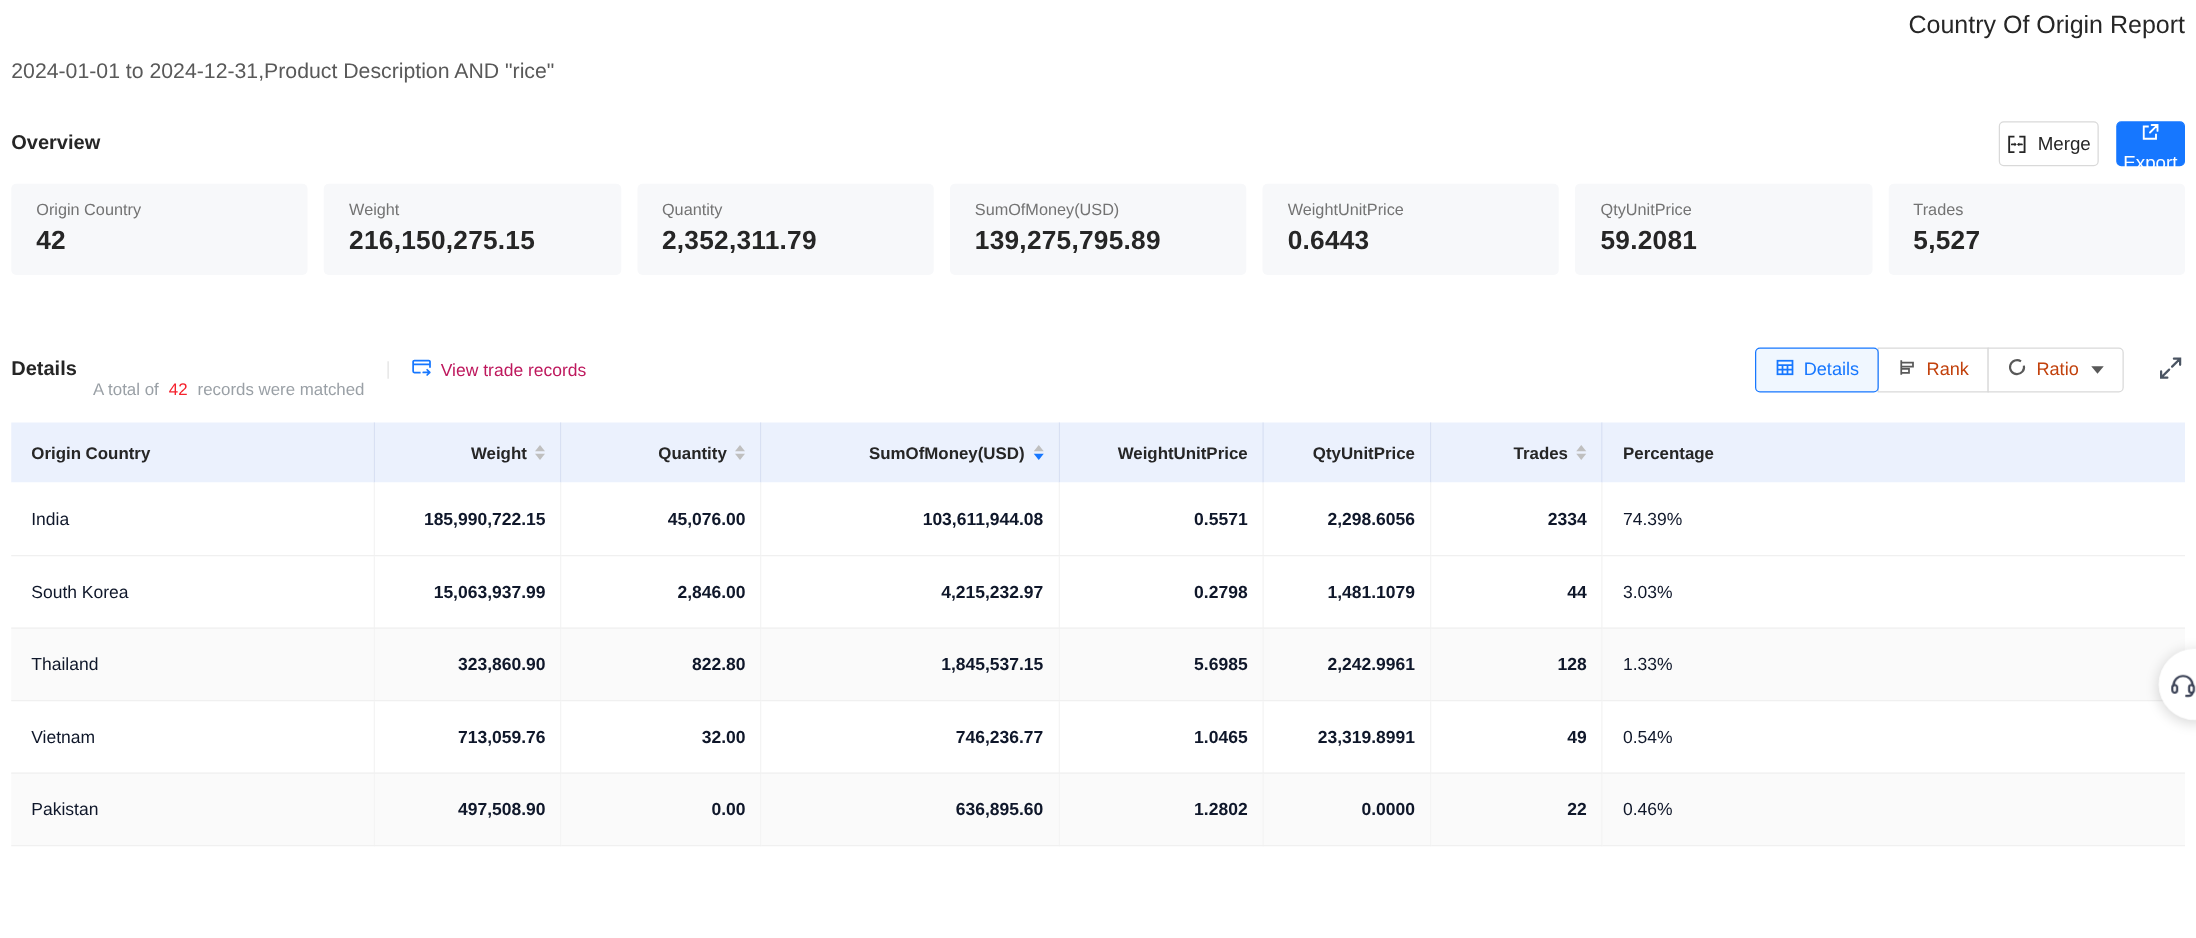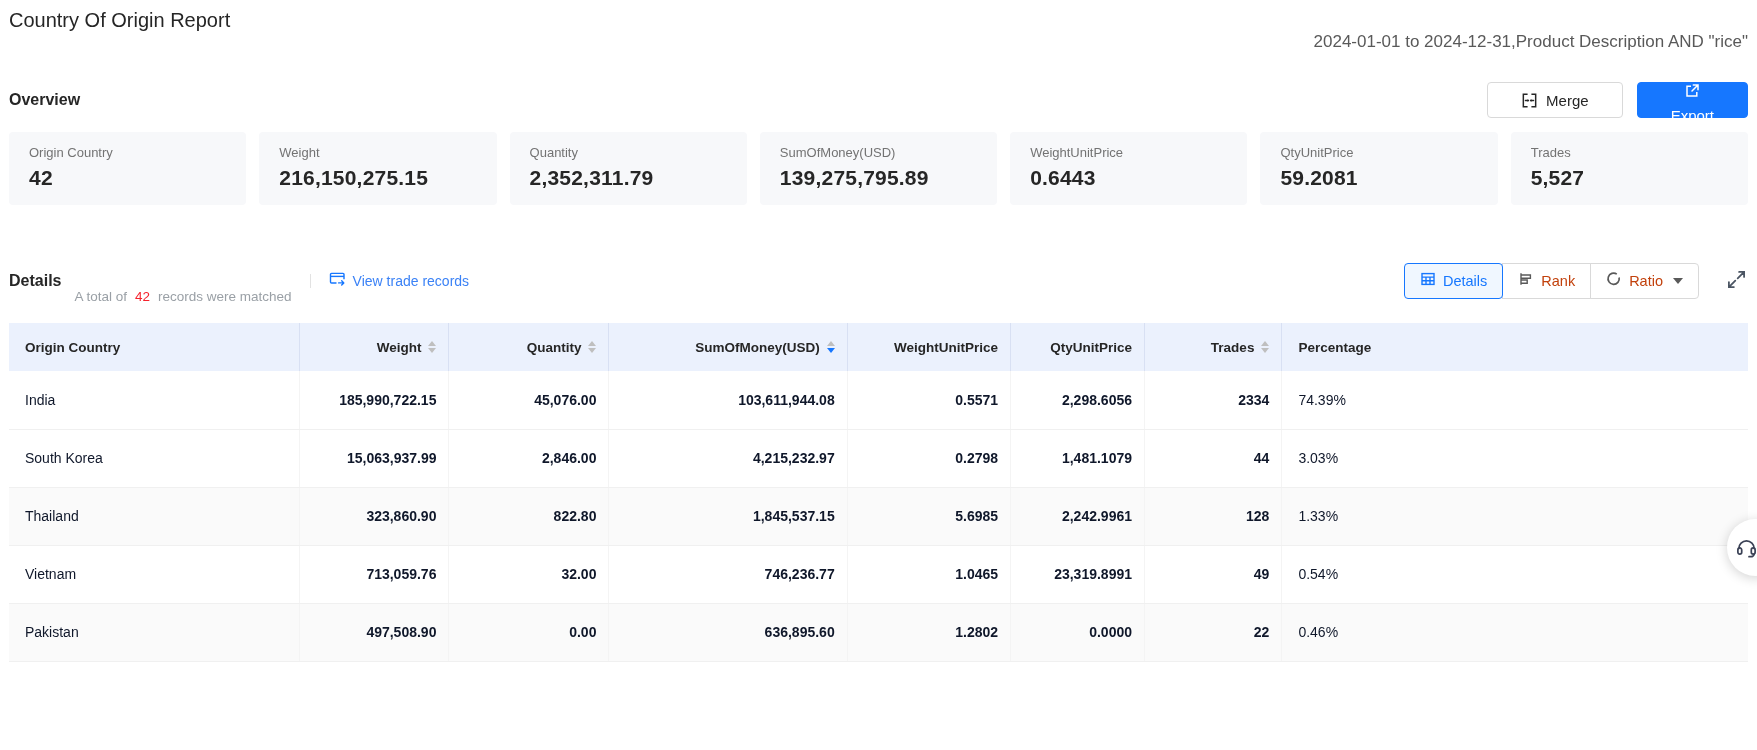--- a/index.html
+++ b/index.html
@@ -5,45 +5,45 @@
   * { margin:0; padding:0; box-sizing:border-box; }
   html,body { background:#fff; }
   body {
     width:1757px; height:750px; overflow:hidden;
     font-family:"Liberation Sans","DejaVu Sans",sans-serif;
     color:#262626;
   }
   .page { width:100%; height:100%; padding:0 9px; }
 
   
-  .report-title { margin-top:9px; text-align:left; font-size:20px; font-weight:500; color:#262626; }
-  .report-subtitle { text-align:right; font-size:17px; color:#595959; }
+  .report-title { margin-top:9px; text-align:right; font-size:20px; font-weight:500; color:#262626; }
+  .report-subtitle { margin-top:15px; text-align:left; font-size:17px; color:#595959; }
 
   
   .overview-bar { margin-top:30px; display:flex; align-items:center; justify-content:space-between; }
   .section-heading { font-size:16px; font-weight:700; color:#262626; }
   .btn-row { display:flex; gap:14px; }
-  .btn { height:36px; display:inline-flex; align-items:center; gap:8px; padding:0 33px;
+  .btn { height:36px; display:inline-flex; align-items:center; gap:8px; padding:0 5px;
          border-radius:4px; font-size:15px; cursor:pointer; background:#fff;
          border:1px solid #d9d9d9; color:#262626; font-family:inherit; }
   .btn.primary { background:#1677ff; border-color:#1677ff; color:#fff;flex-direction:column; }
   .btn svg { display:block; }
 
   
   .cards { margin-top:14px; display:flex; gap:13px; }
   .card { flex:1; background:#f7f8fa; border-radius:4px; padding:13px 20px 15px; }
   .card-label { font-size:13px; color:#737373; }
   .card-value { margin-top:6px; font-size:21px; font-weight:700; color:#262626; letter-spacing:.2px; }
 
   
   .details-bar { margin-top:52px; display:flex; align-items:center; }
   .match-text { margin-left:13px; font-size:13.5px; color:#9aa0a6; display:inline-flex; gap:5px; align-items:flex-end;margin-top:32px; }
   .match-count { color:#f5222d; padding:0 3px; }
   .vdivider { width:1px; height:14px; background:#e2e2e2; margin:0 18px; }
-  .view-link { display:inline-flex; align-items:center; gap:7px; font-size:14px; color:#3b82f6; cursor:pointer; text-decoration:none; }
+  .view-link { display:inline-flex; align-items:center; gap:7px; font-size:14px; color:#be185d; cursor:pointer; text-decoration:none; }
   .right-tools { margin-left:auto; display:flex; align-items:center; }
   .seg { display:flex; }
   .seg-btn { height:36px; display:inline-flex; align-items:center; gap:7px; padding:0 15px;
              border:1px solid #d9d9d9; background:#fff; color:#c2410c; font-size:14.5px;
              cursor:pointer; font-family:inherit; }
   .seg-btn + .seg-btn { margin-left:-1px; }
   .seg-btn.first  { border-radius:4px 0 0 4px; }
   .seg-btn.last   { border-radius:0 4px 4px 0; }
   .seg-btn.active { border:1px solid #1677ff; background:#f0f7ff; color:#1677ff; border-radius:4px; position:relative; z-index:2; }
   .caret-down { width:0; height:0; border-left:5px solid transparent; border-right:5px solid transparent;

